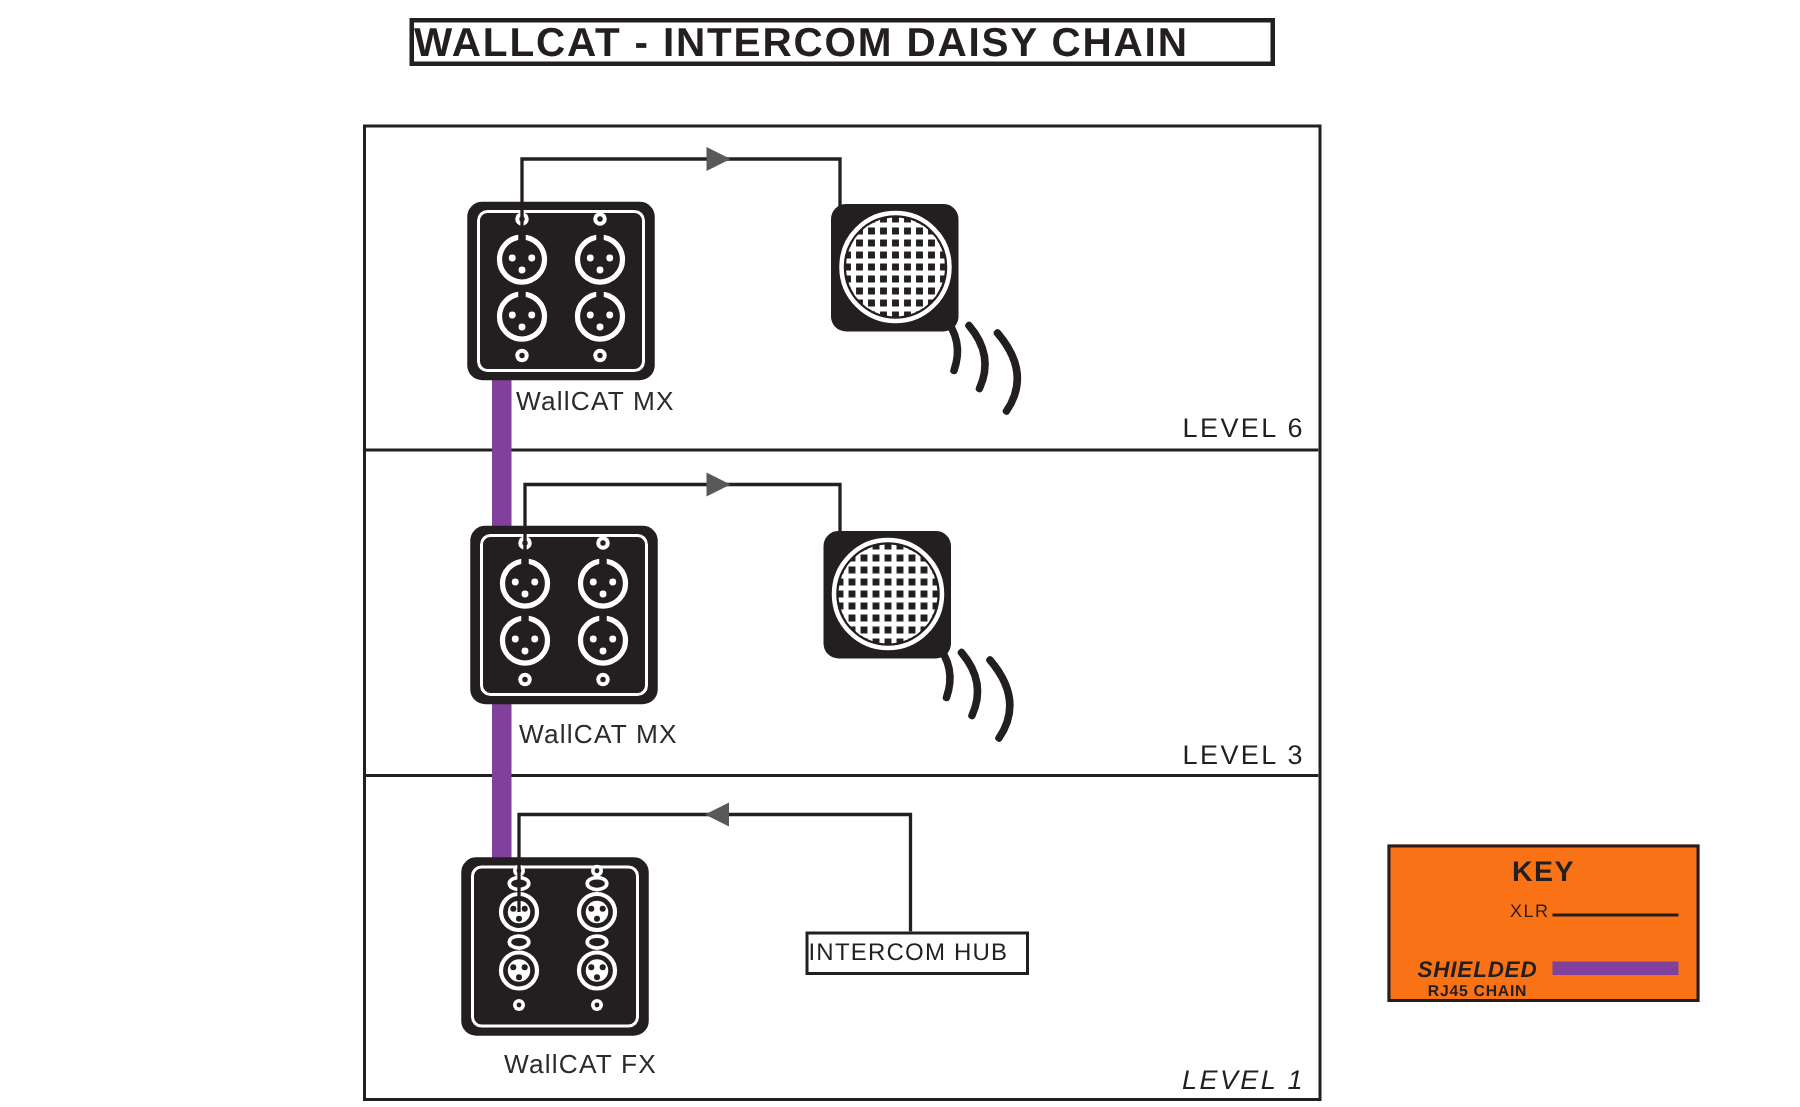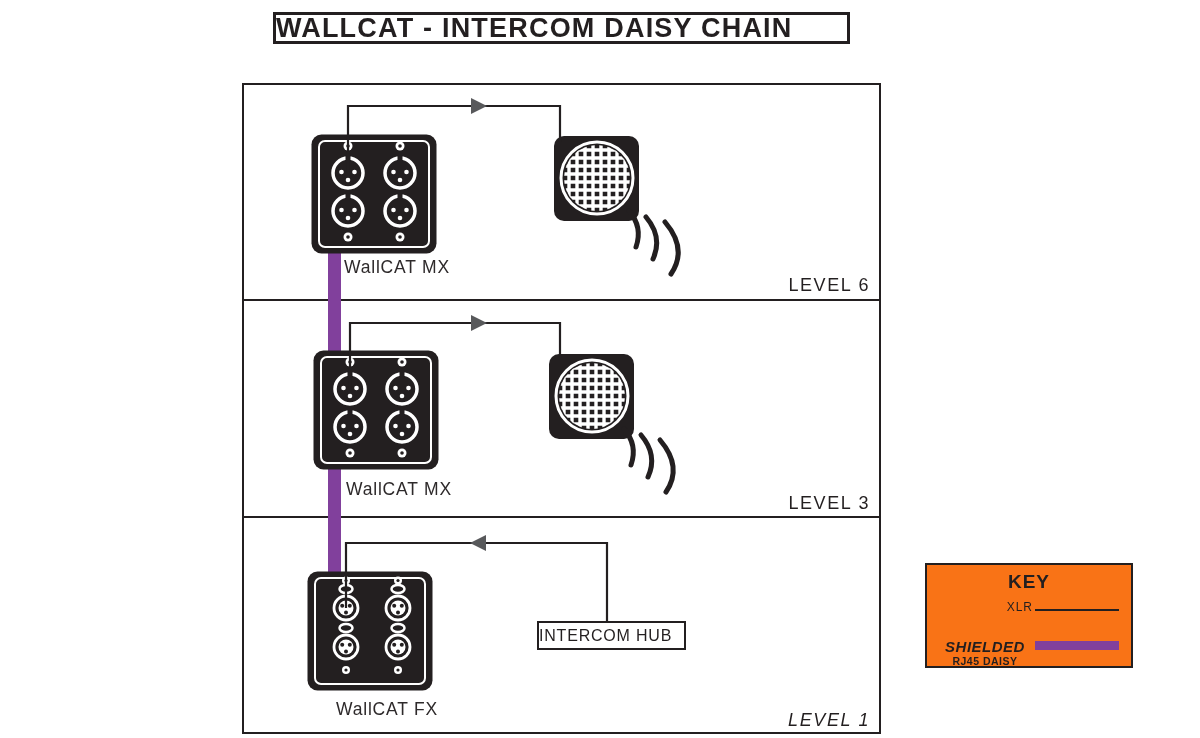--- a/index.html
+++ b/index.html
@@ -330,18 +330,18 @@
       <polygon class="arrowhead" points="470,543 486,535 486,551"></polygon>
     </g>
   </svg>
 
   <div class="abs key-box">
     <div class="key-title">KEY</div>
     <div class="key-xlr-label">XLR</div>
     <div class="key-xlr-line"></div>
     <div class="key-shielded-wrap">
       <div class="key-shielded-label">SHIELDED</div>
-      <div class="key-rj45-label">RJ45 DAISY</div>
+      <div class="key-rj45-label">RJ45 CHAIN</div>
     </div>
     <div class="key-rj45-line"></div>
   </div>
 
 </div>
 
 </body></html>

